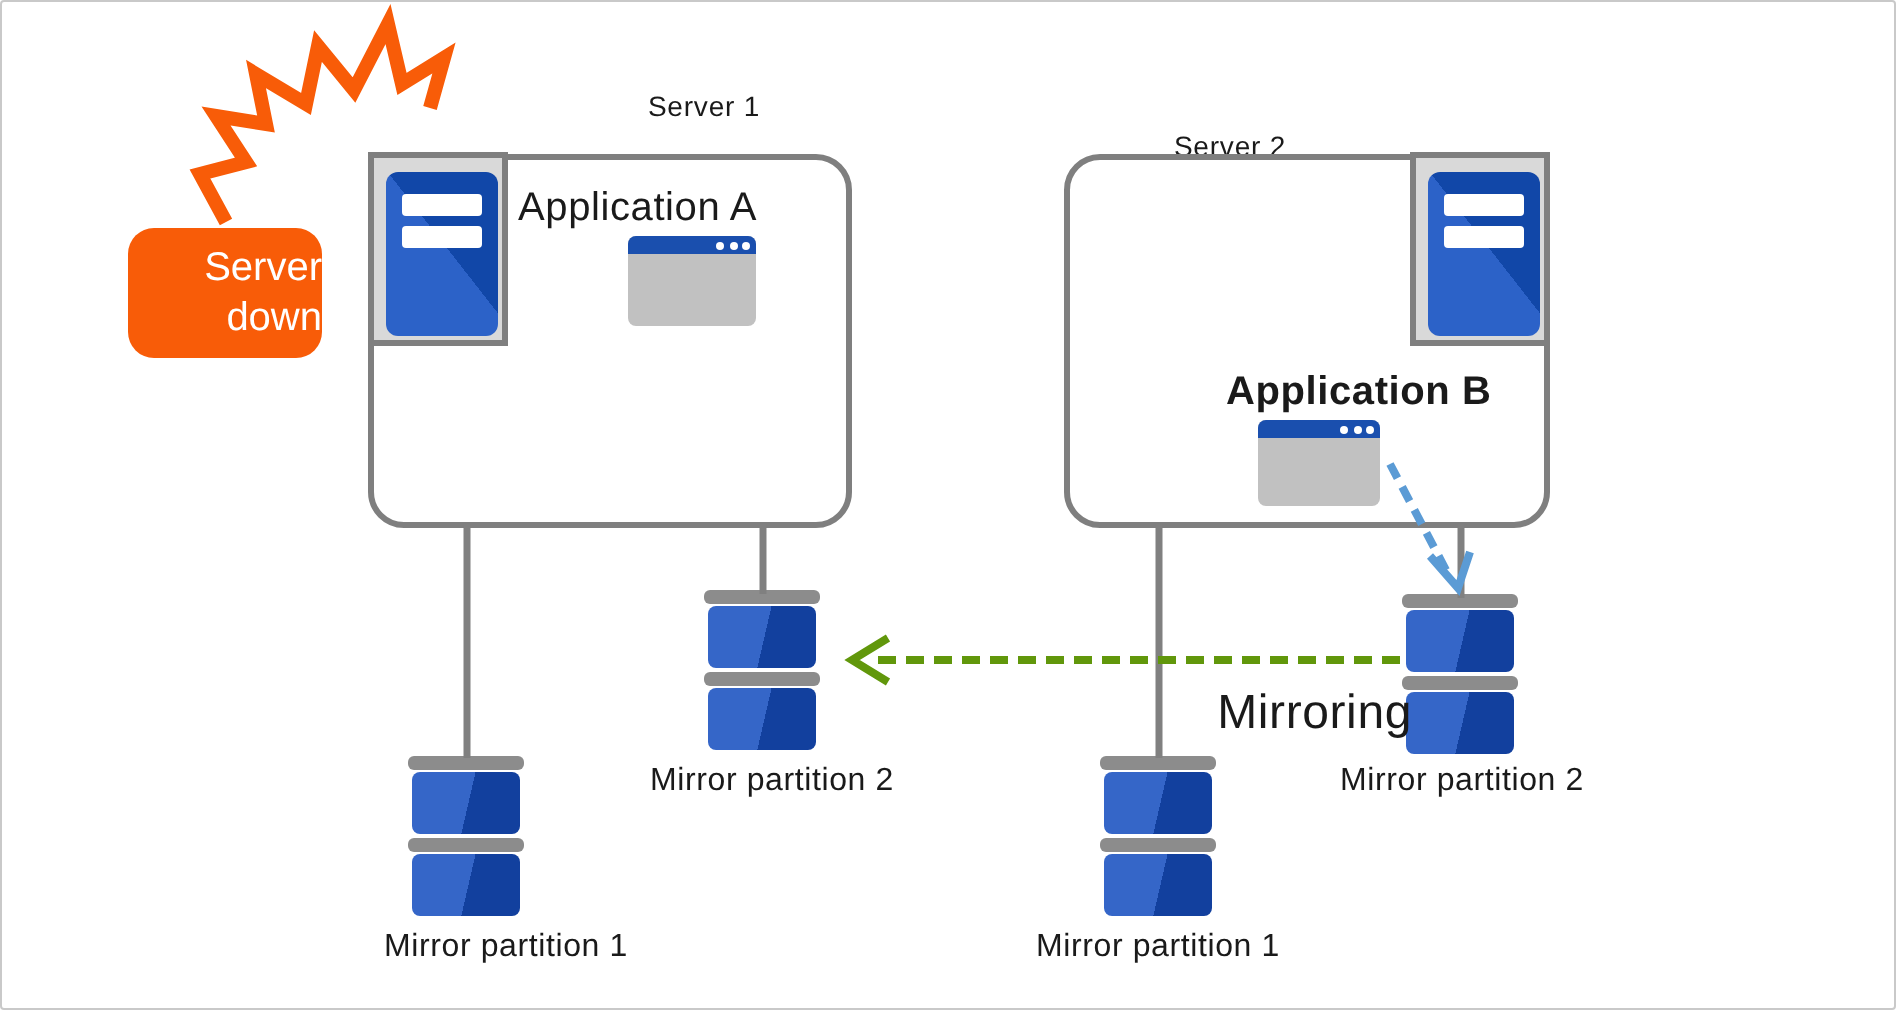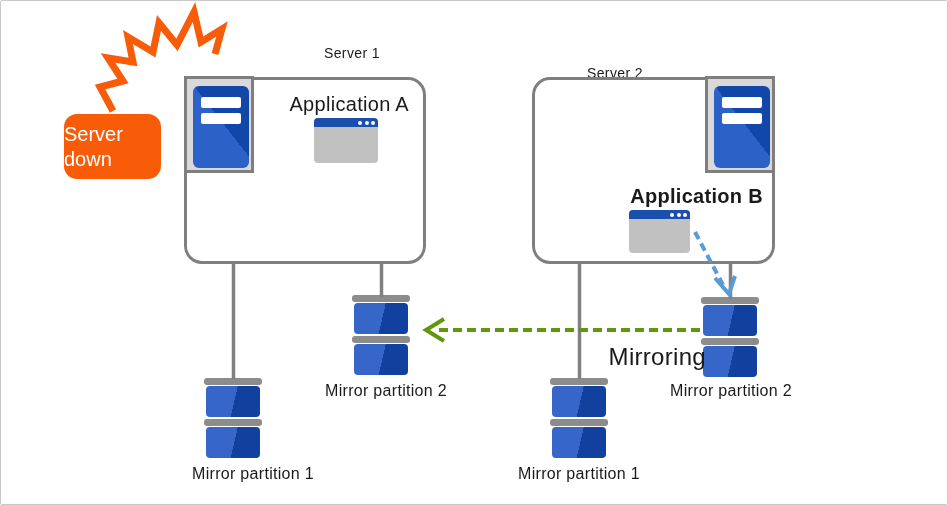--- a/index.html
+++ b/index.html
@@ -38,34 +38,34 @@
   .app-window{
     width:64px; height:45px; border-radius:4px; background:var(--window-gray); overflow:hidden;
   }
   .app-window .titlebar{
     position:relative; height:9px; background:var(--titlebar-blue);
   }
   .app-window .dots{
     position:absolute; right:3px; top:2.5px; display:flex; gap:2.5px;
   }
   .app-window .dots i{width:4px; height:4px; border-radius:50%; background:#fff; display:block;}
-  .app-label{font-size:20px; letter-spacing:.3px; text-align:right; white-space:nowrap;}
+  .app-label{font-size:20px; letter-spacing:.3px; text-align:left; white-space:nowrap;}
   .disk{width:58px;}
   .disk .cap, .disk .mid{
     width:58px; height:7px; border-radius:3px; background:var(--bar-gray); margin:0 auto 1px auto;
   }
   .disk .body{
     width:54px; height:31px; border-radius:4px; margin:0 auto 2px auto;
     background:linear-gradient(103deg, var(--disk-blue-light) 52%, var(--disk-blue-dark) 52%);
   }
   .part-label{font-size:16px; letter-spacing:.3px; text-align:center; white-space:nowrap;}
   .mirroring-label{font-size:24px; letter-spacing:.3px; text-align:right; white-space:nowrap;}
   .badge{
     width:97px; height:65px; border-radius:13px; background:var(--accent-orange);
-    color:#fff; font-size:20px; line-height:25px; text-align:left;
+    color:#fff; font-size:20px; line-height:25px; text-align:right;
     display:flex; flex-direction:column; justify-content:center;
   }
   #overlay{position:absolute; left:0; top:0; pointer-events:none;}
 </style>
 </head>
 <body>
 
 <div id="canvas">
 
   <div class="abs title" style="left:270px; top:44px; width:162px;">Server 1</div>

